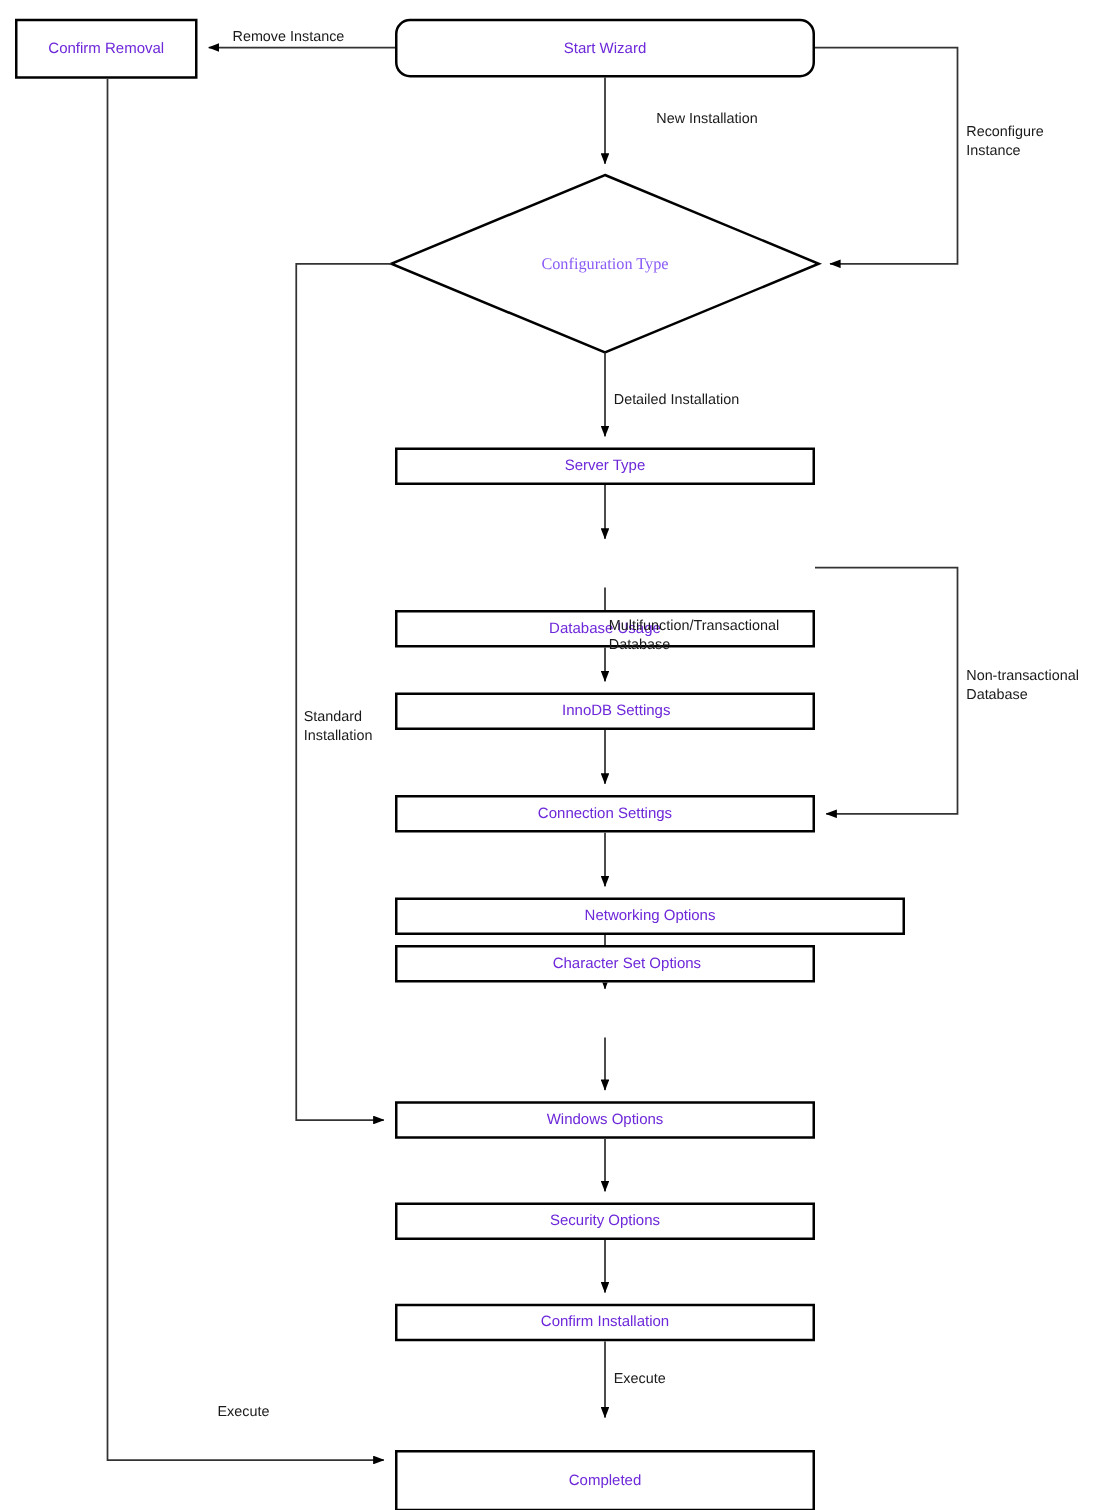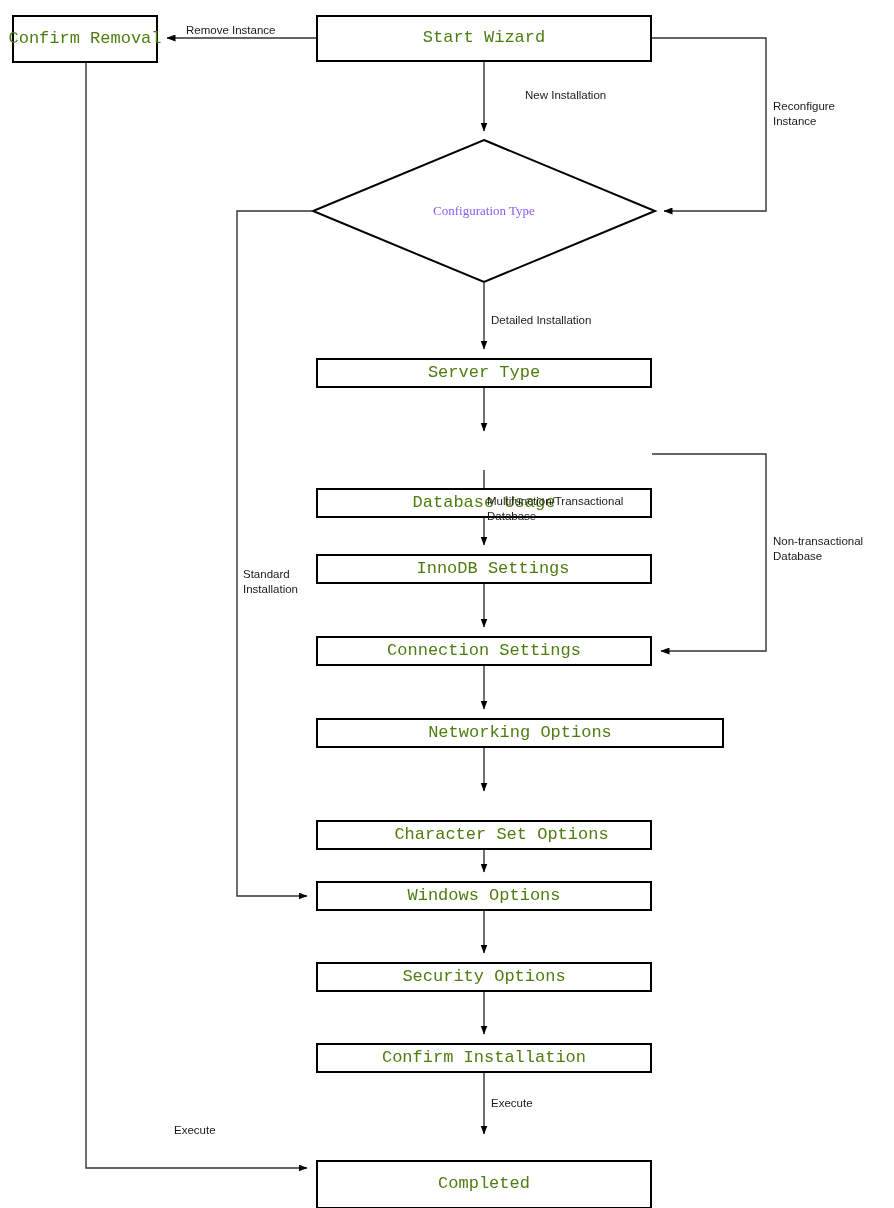--- a/index.html
+++ b/index.html
@@ -32,23 +32,23 @@
   .node-box {
     position: absolute;
     box-sizing: border-box;
     border: 2px solid #000000;
     background: #ffffff;
     display: flex;
     align-items: center;
     justify-content: center;
   }
   .node-label {
-    font-family: Liberation Mono, monospace;
-    font-size: 17px;
-    color: #4d7c0f;
+    font-family: Liberation Sans, sans-serif;
+    font-size: 12px;
+    color: #6d28d9;
     line-height: 1.1;
     text-align: center;
     white-space: nowrap;
   }
   .decision-wrap {
     position: absolute;
     display: flex;
     align-items: center;
     justify-content: center;
     pointer-events: none;
@@ -114,21 +114,21 @@
 
     <path d="M484,1073 L484,1134" fill="none" stroke="#333333" stroke-width="1.4" marker-end="url(#arrowhead)"></path>
 
     <path d="M86,63 L86,1168 L307,1168" fill="none" stroke="#333333" stroke-width="1.4" marker-end="url(#arrowhead)"></path>
   </svg>
 
   <div class="node-box" style="left:12px; top:15px; width:146px; height:48px;">
     <span class="node-label">Confirm Removal</span>
   </div>
 
-  <div class="node-box" style="left:316px; top:15px; width:336px; height:47px;">
+  <div class="node-box" style="left:316px; top:15px; width:336px; height:47px;border-radius:12px;">
     <span class="node-label">Start Wizard</span>
   </div>
 
   <div class="decision-wrap" style="left:313px; top:140px; width:342px; height:142px;">
     <span class="decision-label">Configuration Type</span>
   </div>
 
   <div class="node-box" style="left:316px; top:358px; width:336px; height:30px;">
     <span class="node-label">Server Type</span>
   </div>
@@ -142,21 +142,21 @@
   </div>
 
   <div class="node-box" style="left:316px; top:636px; width:336px; height:30px;">
     <span class="node-label">Connection Settings</span>
   </div>
 
   <div class="node-box" style="left:316px; top:718px; width:408px; height:30px;">
     <span class="node-label">Networking Options</span>
   </div>
 
-  <div class="node-box" style="left:316px; top:820px; width:336px; height:30px;padding-left:35px;">
+  <div class="node-box" style="left:316px; top:756px; width:336px; height:30px;padding-left:35px;">
     <span class="node-label">Character Set Options</span>
   </div>
 
   <div class="node-box" style="left:316px; top:881px; width:336px; height:30px;align-items:center;">
     <span class="node-label">Windows Options</span>
   </div>
 
   <div class="node-box" style="left:316px; top:1043px; width:336px; height:30px;">
     <span class="node-label">Confirm Installation</span>
   </div>

